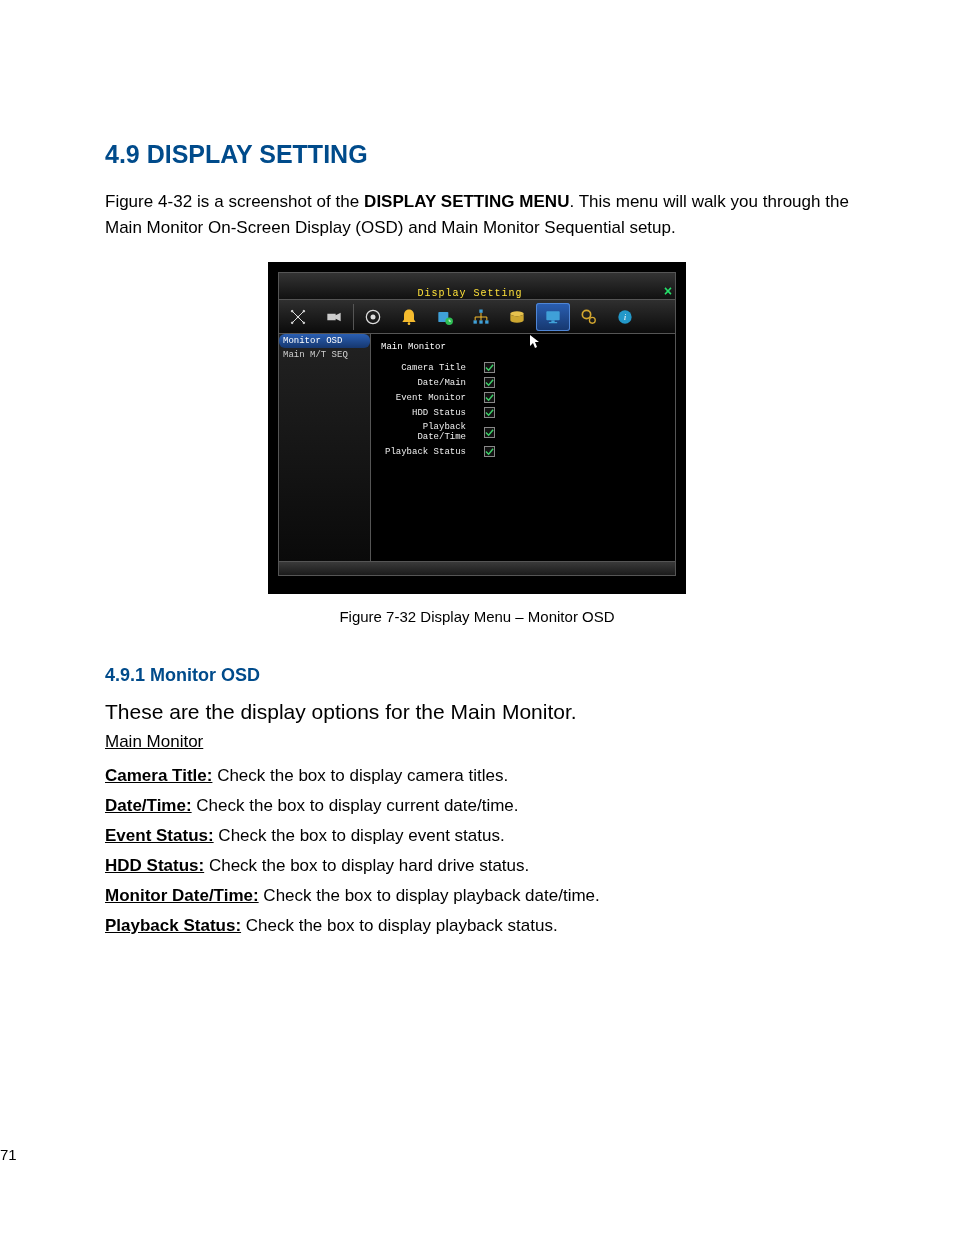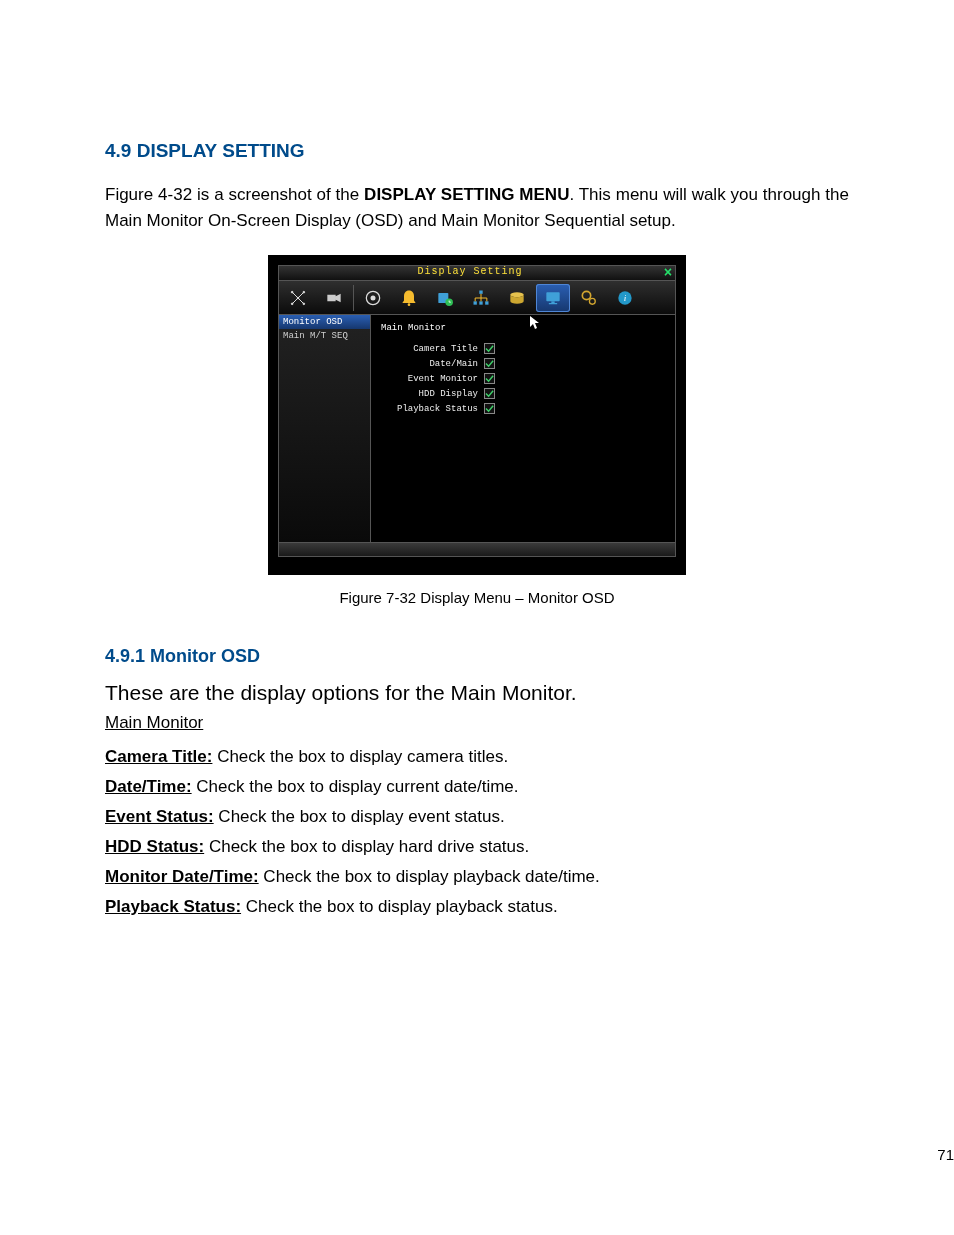--- a/index.html
+++ b/index.html
@@ -7,21 +7,21 @@
     width: 954px;
     height: 1235px;
     background: #fff;
     font-family: Arial, Helvetica, sans-serif;
     color: #000;
     position: relative;
     padding: 0 105px;
     padding-top: 140px;
   }
   .section-heading {
-    font-size: 19px;
+    font-size: 25px;
     font-weight: bold;
     color: #004b8b;
     margin-bottom: 20px;
   }
   .para {
     font-size: 17px;
     line-height: 1.5;
     text-align: justify;
     margin-bottom: 0;
   }
@@ -34,24 +34,24 @@
   }
   .dlg {
     width: 100%;
     background: #000;
     font-family: "Courier New", monospace;
     color: #d0d0d0;
     font-size: 10px;
   }
   .dlg-title-row {
     display: flex;
-    align-items: flex-start;
+    align-items: flex-end;
     border: 1px solid #555;
     background: linear-gradient(#333,#111);
-    height: 16px;
+    height: 28px;
   }
   .dlg-title {
     flex: 1;
     text-align: center;
     color: #ffe23a;
     font-size: 10px;
     letter-spacing: 1px;
   }
   .dlg-close {
     width: 14px;
@@ -101,38 +101,39 @@
   }
   .side-item {
     padding: 2px 4px;
     font-size: 9px;
     color: #d0d0d0;
     white-space: nowrap;
   }
   .side-item.selected {
     background: linear-gradient(#2a5fb3,#16376e);
     color: #fff;
+    border-radius: 6px;
   }
   .content {
     flex: 1;
     background: #000;
     padding: 8px 10px;
     position: relative;
   }
   .content-title {
     color: #fff;
     font-size: 9px;
     margin-bottom: 10px;
   }
   .opt-row {
     display: flex;
     align-items: center;
     justify-content: flex-end;
     padding-right: 170px;
-    gap: 6px;
+    gap: 18px;
     margin-bottom: 4px;
   }
   .opt-label {
     font-size: 9px;
     color: #eee;
     text-align: right;
   }
   .chk {
     width: 11px; height: 11px;
     border: 1px solid #888;
@@ -174,21 +175,21 @@
   .field-line .fb { font-weight: bold; text-decoration: underline; }
   .main-mon-hdr {
     font-size: 17px;
     text-decoration: underline;
     margin-bottom: 14px;
   }
   .page-num {
     position: absolute;
     bottom: 72px;
     left: 0; right: 0;
-    text-align: right;
+    text-align: left;
     font-size: 15px;
   }
 </style>
 </head>
 <body>
 
 <div class="section-heading">4.9 DISPLAY SETTING</div>
 
 <p class="para">
   <span>Figure 4-32 is a screenshot of the </span><span class="bold">DISPLAY SETTING MENU</span><span>. This menu will walk you through the Main Monitor On-Screen Display (OSD) and Main Monitor Sequential setup.</span>
@@ -305,21 +306,29 @@
         </div>
         <div class="opt-row">
           <span class="opt-label">Event Monitor</span>
           <span class="chk">
               <svg viewBox="0 0 10 10">
                 <path d="M1 5 L4 8 L9 2" stroke="#3fcf6a" stroke-width="1.6" fill="none"></path>
               </svg>
             </span>
         </div>
         <div class="opt-row">
-          <span class="opt-label">HDD Display</span>
+          <span class="opt-label">HDD Status</span>
+          <span class="chk">
+              <svg viewBox="0 0 10 10">
+                <path d="M1 5 L4 8 L9 2" stroke="#3fcf6a" stroke-width="1.6" fill="none"></path>
+              </svg>
+            </span>
+        </div>
+        <div class="opt-row">
+          <span class="opt-label">Playback Date/Time</span>
           <span class="chk">
               <svg viewBox="0 0 10 10">
                 <path d="M1 5 L4 8 L9 2" stroke="#3fcf6a" stroke-width="1.6" fill="none"></path>
               </svg>
             </span>
         </div>
         <div class="opt-row">
           <span class="opt-label">Playback Status</span>
           <span class="chk">
               <svg viewBox="0 0 10 10">

